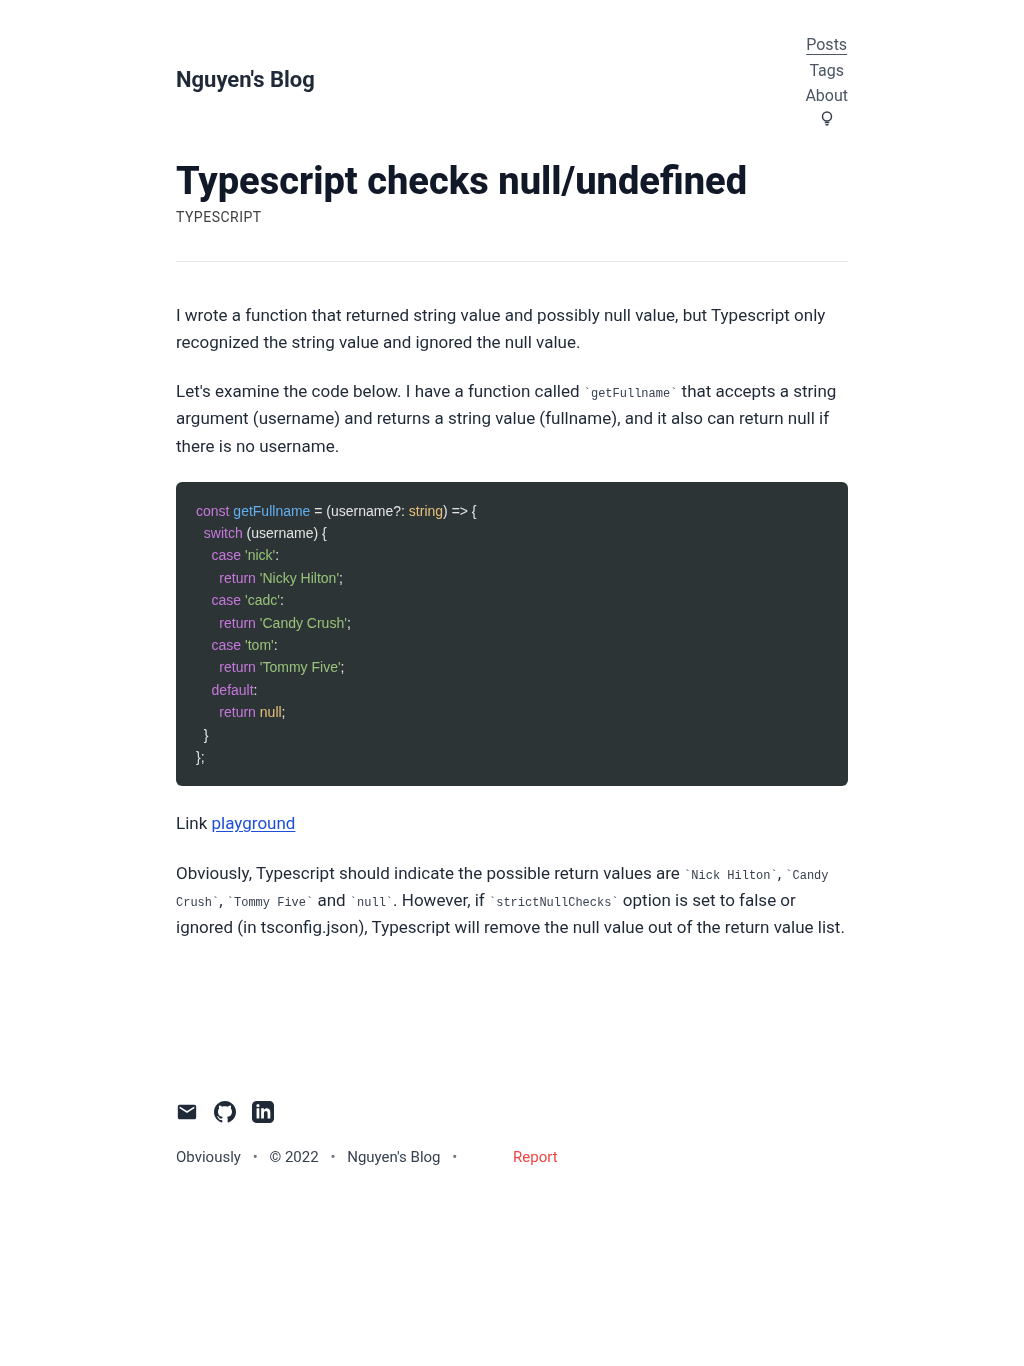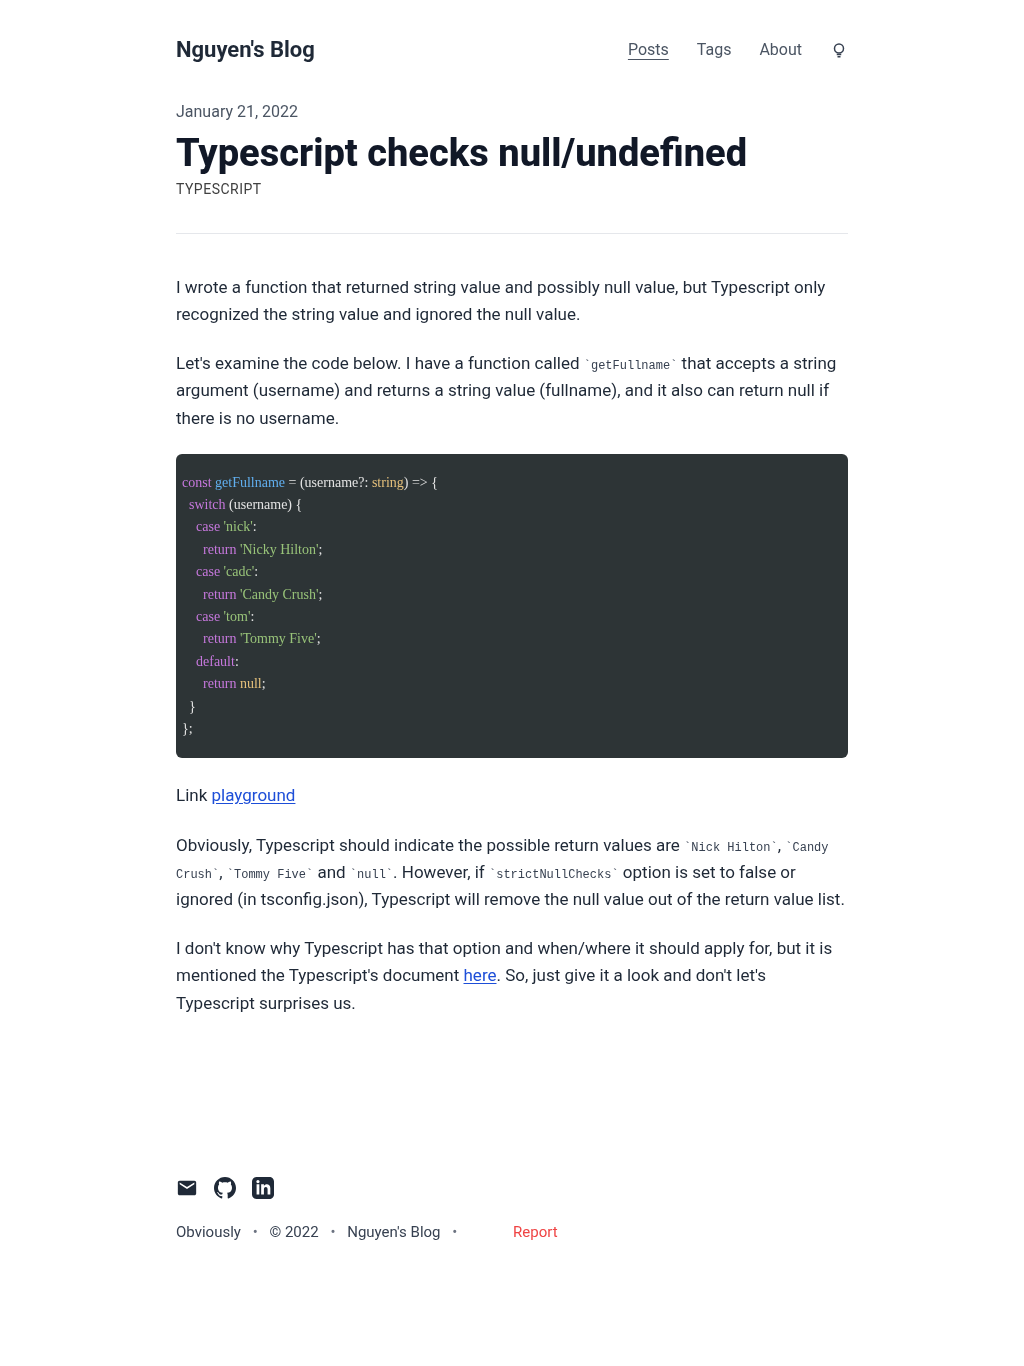--- a/index.html
+++ b/index.html
@@ -30,21 +30,21 @@
     
     .site-title {
       font-size: 22px;
       font-weight: 700;
       color: #1f2937;
     }
     
     nav {
       display: flex;
       align-items: center;
-      gap: 28px;
+      flex-direction: column;
     }
     
     nav a {
       color: #4b5563;
       text-decoration: none;
       font-size: 16px;
     }
     
     nav a.active {
       text-decoration: underline;
@@ -92,23 +92,23 @@
     
     .inline-code {
       font-family: "SFMono-Regular", Consolas, "Liberation Mono", Menlo, monospace;
       font-size: 12px;
       color: #374151;
     }
     
     .code-block {
       background: #2d3436;
       border-radius: 6px;
-      padding: 18px 6px;
+      padding: 18px 20px;
       margin: 20px 0 24px 0;
-      font-family: Liberation Serif, serif;
+      font-family: Liberation Sans, sans-serif;
       font-size: 14px;
       line-height: 1.6;
       color: #e3e3e3;
       white-space: pre;
       overflow-x: auto;
     }
     
     .kw-declare { color: #c678dd; }
     .kw-func { color: #61afef; }
     .kw-control { color: #c678dd; }
@@ -169,21 +169,20 @@
         <svg width="18" height="18" viewBox="0 0 24 24" fill="none" stroke="#374151" stroke-width="2">
           <circle cx="12" cy="10" r="6"></circle>
           <line x1="9" y1="18" x2="15" y2="18"></line>
           <line x1="10" y1="21" x2="14" y2="21"></line>
         </svg>
       </span>
     </nav>
   </header>
 
   <article>
-    <div class="post-date">January 21, 2022</div>
     <h1 class="post-title">Typescript checks null/undefined</h1>
     <div class="post-tag">TYPESCRIPT</div>
 
     <hr class="divider">
 
     <div class="post-content">
       <p>I wrote a function that returned string value and possibly null value, but Typescript only recognized the string value and ignored the null value.</p>
 
       <p>
         <span>Let's examine the code below. I have a function called </span><span class="inline-code">`getFullname`</span><span> that accepts a string argument (username) and returns a string value (fullname), and it also can return null if there is no username.</span>
@@ -203,23 +202,20 @@
 <span>};</span></div>
 
       <p>
         <span>Link </span><a href="#">playground</a>
       </p>
 
       <p>
         <span>Obviously, Typescript should indicate the possible return values are </span><span class="inline-code">`Nick Hilton`</span><span>, </span><span class="inline-code">`Candy Crush`</span><span>, </span><span class="inline-code">`Tommy Five`</span><span> and </span><span class="inline-code">`null`</span><span>. However, if </span><span class="inline-code">`strictNullChecks`</span><span> option is set to false or ignored (in tsconfig.json), Typescript will remove the null value out of the return value list.</span>
       </p>
 
-      <p>
-        <span>I don't know why Typescript has that option and when/where it should apply for, but it is mentioned the Typescript's document </span><a href="#">here</a><span>. So, just give it a look and don't let's Typescript surprises us.</span>
-      </p>
     </div>
   </article>
 
   <footer>
     <div class="social-icons">
       <a href="#">
         <svg viewBox="0 0 24 24">
             <path d="M20 4H4c-1.1 0-2 .9-2 2v12c0 1.1.9 2 2 2h16c1.1 0 2-.9 2-2V6c0-1.1-.9-2-2-2zm0 4l-8 5-8-5V6l8 5 8-5v2z"></path>
           </svg>
       </a>

